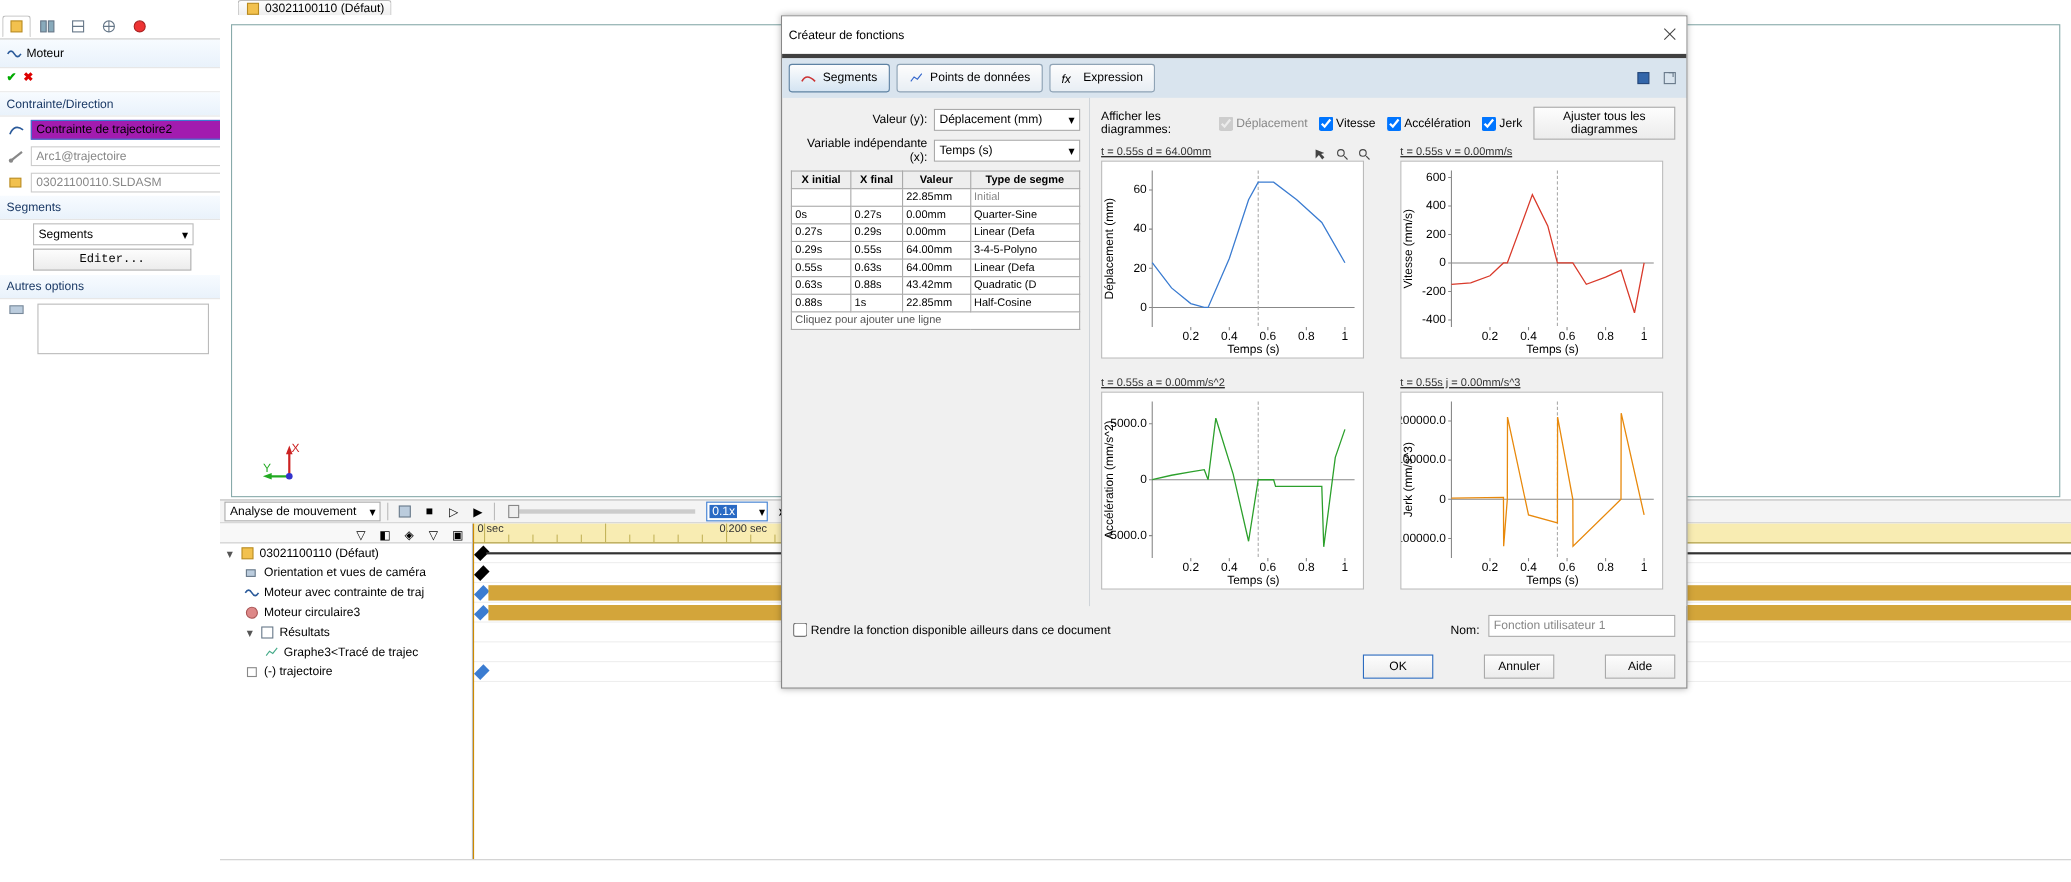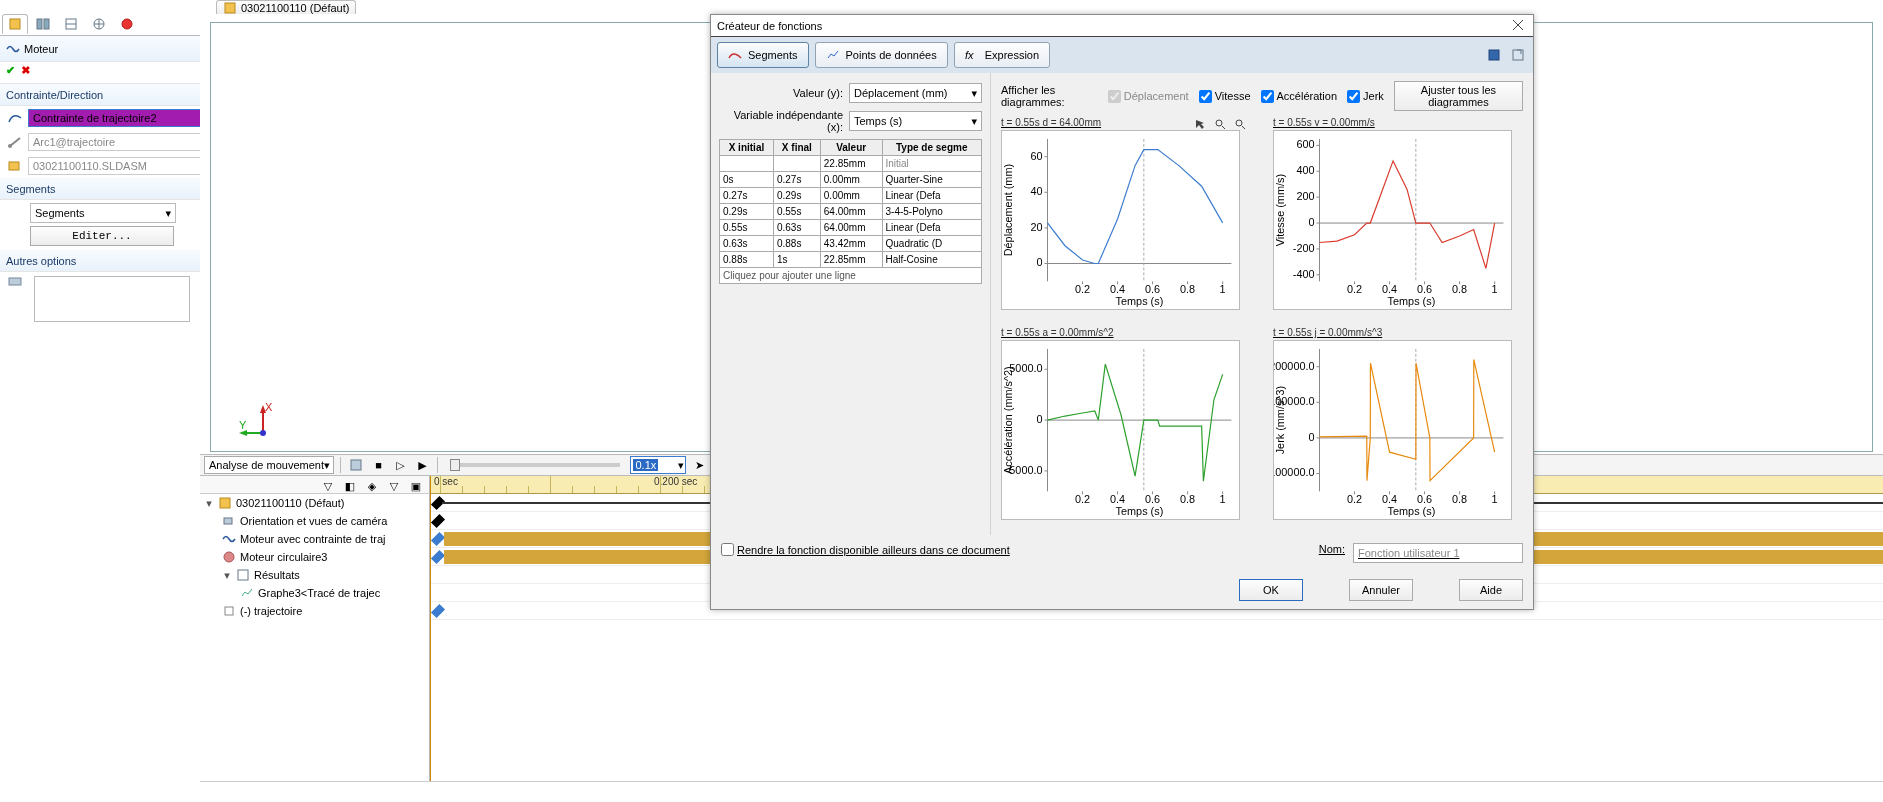--- a/index.html
+++ b/index.html
@@ -30,21 +30,21 @@
 
   
   .center{position:absolute;left:200px;top:0;right:0;bottom:0;background:#fff;}
   .doc-tab{position:absolute;left:16px;top:0;height:14px;padding:0 6px;border:1px solid #bbb;border-bottom:none;background:linear-gradient(#fdfdfd,#efefef);display:flex;align-items:center;gap:4px;border-radius:3px 3px 0 0;}
   .viewport{position:absolute;left:10px;top:22px;right:10px;height:430px;border:1px solid #8aa;background:#fff;}
   .viewport svg{position:absolute;inset:0;width:100%;height:100%;}
   .axis-triad{position:absolute;left:28px;bottom:8px;width:40px;height:40px;}
 
   
   .timeline-bar{position:absolute;left:0;top:454px;right:0;height:22px;display:flex;align-items:center;gap:4px;padding:0 4px;border-top:1px solid #bbb;border-bottom:1px solid #bbb;background:#f4f4f4;}
-  .tl-select{height:18px;border:1px solid #aaa;background:#fff;padding:0 4px;display:flex;align-items:center;gap:0;}
+  .tl-select{height:18px;border:1px solid #aaa;background:#fff;padding:0 4px;display:flex;align-items:center;gap:12px;}
   .tl-btn{width:18px;height:18px;display:flex;align-items:center;justify-content:center;border:1px solid transparent;}
   .tl-slider{flex:0 0 170px;height:4px;background:#ccc;position:relative;margin:0 6px;}
   .tl-thumb{position:absolute;left:0;top:-4px;width:10px;height:12px;background:#eee;border:1px solid #888;}
   .tl-rate{width:56px;height:18px;border:1px solid #3b7cd1;background:#fff;display:flex;align-items:center;justify-content:space-between;padding:0 2px;}
 
   .timeline-body{position:absolute;left:0;top:476px;right:0;bottom:20px;background:#f4f4f4;border-bottom:1px solid #ccc;}
   .tl-left{position:absolute;left:0;top:0;width:230px;bottom:0;background:#fff;border-right:1px solid #bbb;}
   .tl-left-iconbar{height:18px;display:flex;justify-content:flex-end;gap:4px;padding:1px 4px;border-bottom:1px solid #ccc;background:#f8f8f8;}
   .tree-item{display:flex;align-items:center;gap:4px;padding:1px 4px;font-size:11px;height:18px;}
   .tree-item .exp{width:10px;text-align:center;color:#555;}
@@ -55,21 +55,21 @@
   .ruler .tick{position:absolute;top:0;bottom:0;border-left:1px solid #c4b45a;}
   .ruler .lbl{position:absolute;top:0;font-size:10px;color:#333;}
   .track{height:18px;border-bottom:1px solid #eee;position:relative;}
   .track .bar{position:absolute;top:2px;height:14px;background:#d3a53a;}
   .key{position:absolute;width:8px;height:12px;background:#000;transform:rotate(45deg);top:3px;}
   .key.blue{background:#3b7cd1;}
   .playhead{position:absolute;top:0;bottom:0;left:0;width:1px;background:#cc8a00;}
 
   
   .dialog{position:absolute;left:710px;top:14px;width:824px;background:#f0f0f0;border:1px solid #888;box-shadow:0 0 6px rgba(0,0,0,0.3);}
-  .dlg-title{height:22px;background:#fff;display:flex;align-items:center;padding:4px 6px;justify-content:space-between;border-bottom:1px solid #404040;}
+  .dlg-title{height:22px;background:#fff;display:flex;align-items:center;padding:17px 6px;justify-content:space-between;border-bottom:4px solid #404040;}
   .dlg-close{width:16px;height:16px;}
   .dlg-tabs{height:36px;background:#d9e4ee;display:flex;align-items:center;gap:6px;padding:0 6px;}
   .dlg-tab{height:26px;padding:0 10px;display:flex;align-items:center;gap:6px;border:1px solid #8fa3b5;background:linear-gradient(#fdfdfd,#e8eef4);border-radius:3px;}
   .dlg-tab.active{background:linear-gradient(#fdfdfd,#d4e4f2);border-color:#5e82a3;}
   .dlg-tab-ic{width:14px;height:14px;}
   .dlg-tabs .spacer{flex:1;}
   .dlg-body{display:flex;padding:0;}
   .dlg-left{width:280px;padding:10px 8px;border-right:1px solid #cfd4d9;}
   .label-row{display:flex;align-items:center;margin-bottom:6px;gap:6px;}
   .label-row label{flex:0 0 124px;text-align:right;}
@@ -82,21 +82,21 @@
   .dlg-right{flex:1;padding:8px 10px;background:#f0f0f0;}
   .diag-hdr{display:flex;align-items:center;gap:10px;margin-bottom:4px;}
   .cb{display:flex;align-items:center;gap:3px;}
   .cb input{margin:0;}
   .fit-btn{margin-left:auto;border:1px solid #aaa;background:linear-gradient(#fdfdfd,#ececec);padding:2px 8px;}
   .charts{display:grid;grid-template-columns:1fr 1fr;grid-template-rows:200px 200px;gap:10px 22px;margin-top:6px;}
   .chart{position:relative;text-decoration:underline;}
   .chart .readout{font-size:10px;color:#333;margin-bottom:2px;}
   .chart .overlay-tools{position:absolute;right:2px;top:-2px;display:flex;gap:2px;}
   .chart .plot{border:1px solid #bbb;background:#fff;height:180px;}
-  .bottom-row{display:flex;align-items:flex-start;padding:8px 10px;gap:8px;text-decoration:underline;}
+  .bottom-row{display:flex;align-items:flex-end;padding:8px 10px;gap:8px;}
   .bottom-row .name-label{margin-left:auto;}
   .name-input{width:170px;height:20px;border:1px solid #aaa;color:#888;padding:0 4px;background:#fff;}
   .dlg-buttons{display:flex;justify-content:flex-end;gap:10px;padding:8px 10px;}
   .dlg-btn{min-width:64px;height:22px;border:1px solid #aaa;background:linear-gradient(#fdfdfd,#ececec);margin-left:36px;}
   .dlg-btn.primary{border:1px solid #2c6cc0;}
 
   .ic-sm{width:14px;height:14px;}
   .cube-ic{width:14px;height:14px;}
   .separator{width:1px;height:16px;background:#bbb;margin:0 2px;}
 </style>

